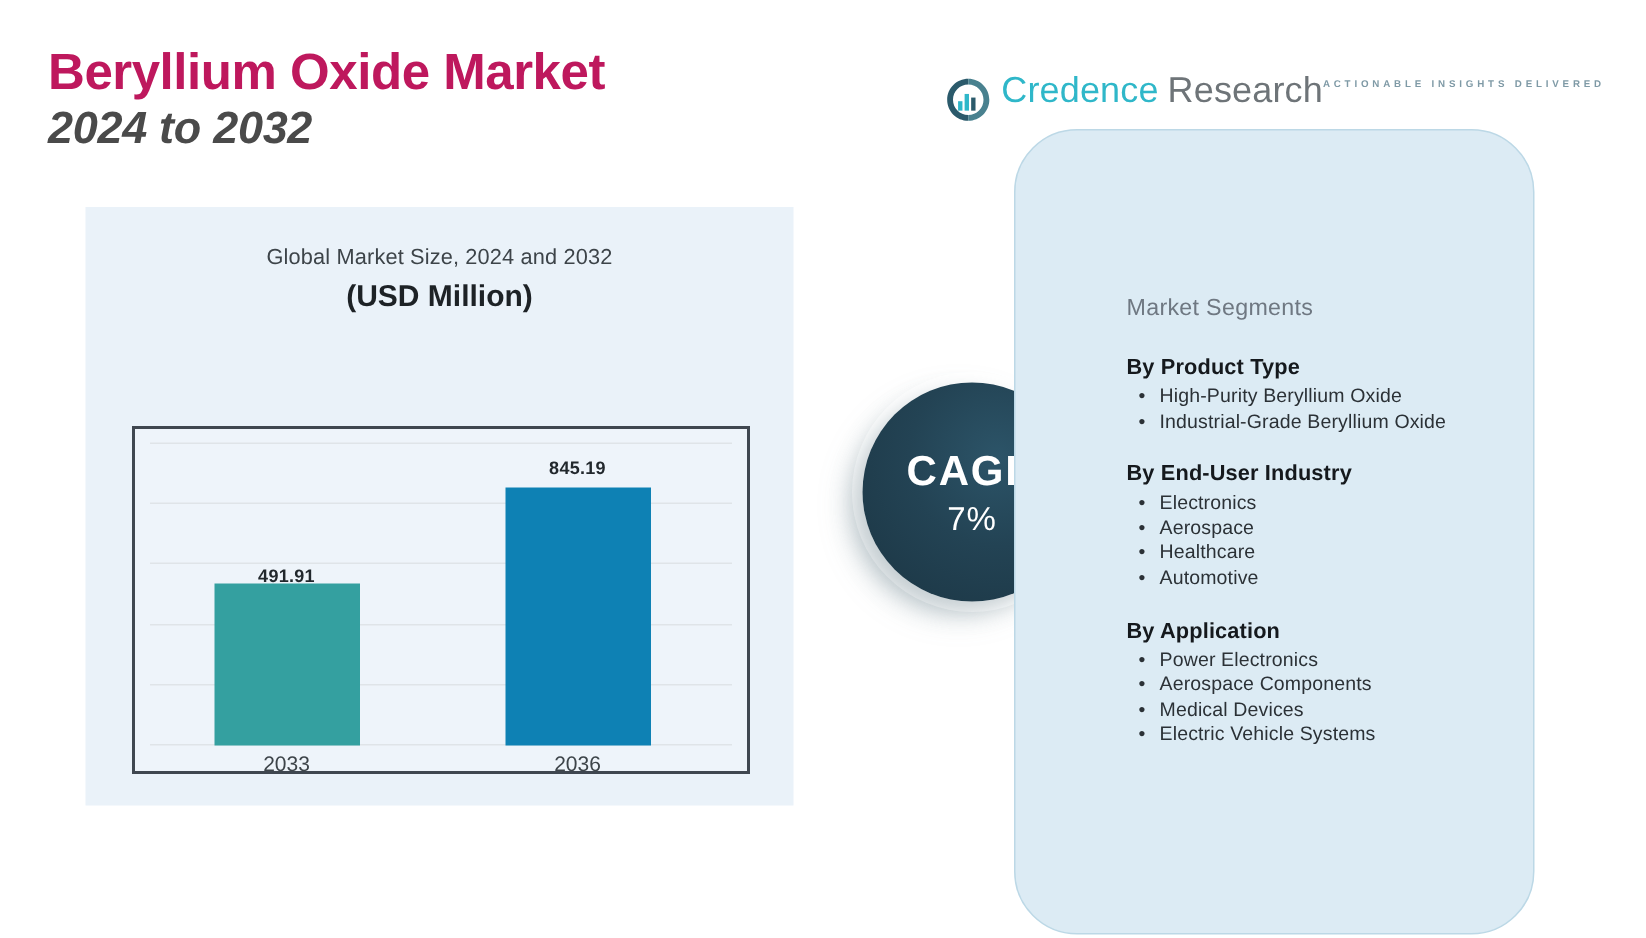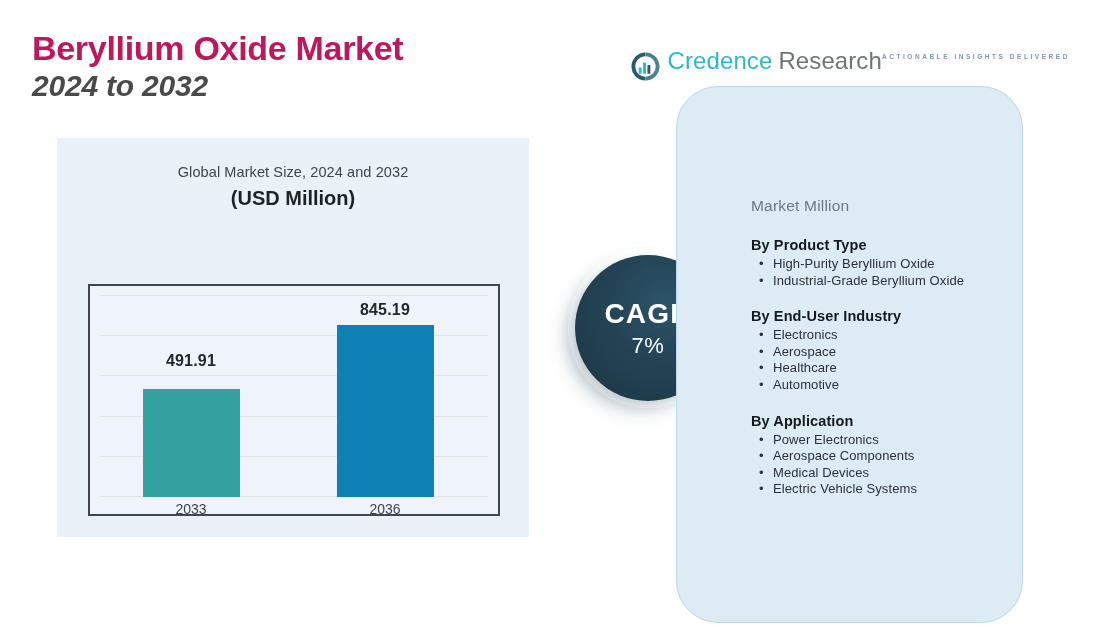--- a/index.html
+++ b/index.html
@@ -134,21 +134,21 @@
     left: 0; right: 0; top: 0; bottom: 0;
   }
   .bar {
     position: absolute;
     bottom: 17px;
   }
   .bar-label {
     position: absolute;
     width: 160px;
     text-align: center;
-    font-size: 16px;
+    font-size: 12px;
     font-weight: bold;
     color: #22282d;
     letter-spacing: 0.2px;
   }
   .cat-label {
     position: absolute;
     width: 160px;
     text-align: center;
     font-size: 14px;
     color: #3d4449;
@@ -275,37 +275,37 @@
     <div id="gridlines">
         <div class="gridline" style="bottom: 17px;"></div>
         <div class="gridline" style="bottom: 57.2px;"></div>
         <div class="gridline" style="bottom: 97.4px;"></div>
         <div class="gridline" style="bottom: 137.6px;"></div>
         <div class="gridline" style="bottom: 177.8px;"></div>
         <div class="gridline" style="bottom: 218px;"></div>
       </div>
     <div id="bars">
         <div class="bar" style="left: 52.5px; width: 97px; height: 108.096px; background: rgb(52, 160, 160);"></div>
-        <div class="bar-label" style="left: 21px; bottom: 144px;">491.91</div>
+        <div class="bar-label" style="left: 21px; bottom: 123px;">491.91</div>
         <div class="cat-label" style="left: 21px; bottom: -3px;">2033</div>
         <div class="bar" style="left: 246.5px; width: 97px; height: 172px; background: rgb(14, 129, 180);"></div>
         <div class="bar-label" style="left: 215px; bottom: 195px;">845.19</div>
         <div class="cat-label" style="left: 215px; bottom: -3px;">2036</div>
       </div>
   </div>
 </div>
 
 <div id="cagr-badge">
   <div id="cagr-label">CAGR</div>
   <div id="cagr-value">7%</div>
 </div>
 
 <div id="segments-panel">
   <div id="segments-inner">
-    <div id="segments-title">Market Million</div>
+    <div id="segments-title">Market Segments</div>
     <div id="segment-groups">
         <div class="segment-group">
           <div class="segment-group-title">By Product Type</div>
           <ul class="segment-list">
             <li class="segment-item"><span class="bullet">•</span>High-Purity Beryllium Oxide</li>
             <li class="segment-item"><span class="bullet">•</span>Industrial-Grade Beryllium Oxide</li>
           </ul>
         </div>
         <div class="segment-group">
           <div class="segment-group-title">By End-User Industry</div>

